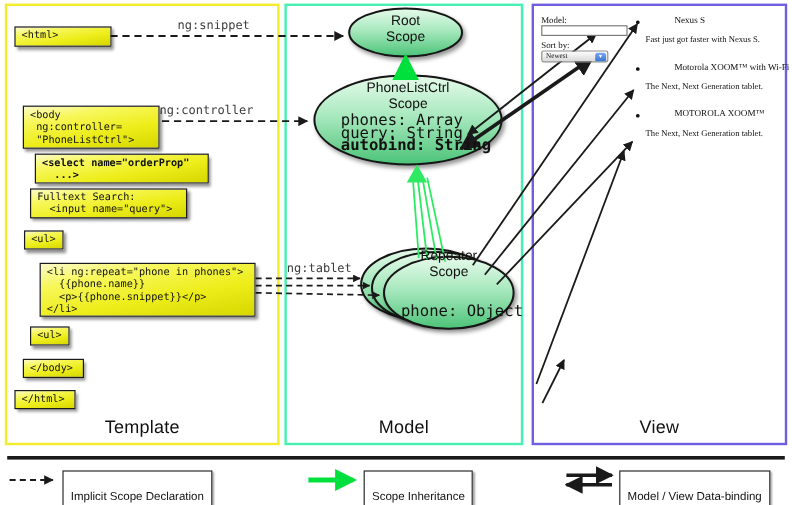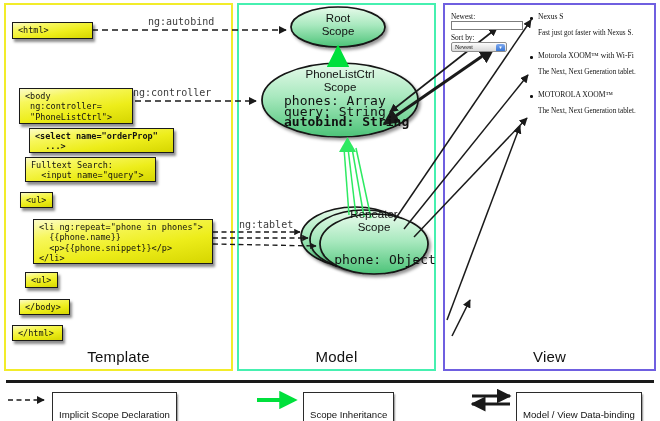--- a/index.html
+++ b/index.html
@@ -45,21 +45,21 @@
   .v-input{position:absolute;box-sizing:border-box;border:1px solid #7d7d7d;background:#fff;}
   .v-select{position:absolute;box-sizing:border-box;height:10px;
             border:1px solid #8e8e8e;border-radius:2px;
             background:linear-gradient(180deg,#fdfdfd,#d9d9d9);
             font-family:"Liberation Serif",serif;font-size:6px;color:#111;
             padding:0 13px 0 3px;line-height:9px;overflow:hidden;white-space:nowrap;}
   .v-select .arrow{position:absolute;right:1px;top:1px;width:9px;height:8px;
             background:linear-gradient(180deg,#7ea9f0,#2f6fd0);border-radius:2px;
             color:#fff;font-size:5px;line-height:8px;text-align:center;}
   .v-bullet{position:absolute;font-family:"Liberation Serif",serif;font-size:7.6px;color:#111;
-            white-space:nowrap;}
+            white-space:nowrap;margin-left:24px;}
   .v-dot{position:absolute;width:2.6px;height:2.6px;border-radius:50%;background:#111;}
   .v-desc{position:absolute;font-family:"Liberation Serif",serif;font-size:7.2px;color:#111;
           white-space:nowrap;}
 
   
   #legend{position:absolute;left:0;top:379px;width:660px;height:42px;}
   #legend .rule{position:absolute;left:6px;top:1px;width:648px;height:3px;background:#1a1a1a;}
   .lgbox{position:absolute;box-sizing:border-box;border:1.4px solid #2b2b2b;background:#fff;
          box-shadow:1.5px 1.5px 1.5px rgba(0,0,0,.35);
          font-family:"Liberation Sans",sans-serif;font-size:9.6px;color:#111;
@@ -152,21 +152,21 @@
   </svg>
 
   <div class="elabel etitle" style="left:290px;top:12px;width:96px;">Root<br>Scope</div>
 
   <div class="elabel etitle" style="left:272px;top:68px;width:136px;">PhoneListCtrl<br>Scope</div>
   <div class="elabel eprops" style="left:284px;top:96px;width:124px;"><span>phones: Array</span><br><span>query: String</span><br><b>autobind: String</b></div>
 
   <div class="elabel etitle" style="left:318px;top:208px;width:112px;">Repeater<br>Scope</div>
   <div class="elabel eprops" style="left:330px;top:255px;width:110px;text-align:center;">phone: Object</div>
 
-  <div class="edgelab" style="left:148px;top:16px;">ng:autobind</div>
+  <div class="edgelab" style="left:148px;top:16px;">ng:snippet</div>
   <div class="edgelab" style="left:133px;top:87px;">ng:controller</div>
   <div class="edgelab" style="left:239px;top:219px;">ng:tablet</div>
 
   <div class="ybox" style="left:12px;top:22px;width:81px;height:17px;">&lt;html&gt;</div>
 
   <div class="ybox" style="left:19px;top:88px;width:114px;height:36px;">&lt;body
  ng:controller=
  "PhoneListCtrl"&gt;</div>
 
   <div class="ybox b" style="left:29px;top:128px;width:145px;height:25px;">&lt;select name="orderProp"
@@ -182,21 +182,21 @@
   &lt;p&gt;{{phone.snippet}}&lt;/p&gt;
 &lt;/li&gt;</div>
 
   <div class="ybox" style="left:25px;top:272px;width:33px;height:16px;">&lt;ul&gt;</div>
 
   <div class="ybox" style="left:19px;top:299px;width:51px;height:16px;">&lt;/body&gt;</div>
 
   <div class="ybox" style="left:12px;top:325px;width:51px;height:16px;">&lt;/html&gt;</div>
 
   <div id="view-inner">
-    <div class="v-lbl" style="left:2px;top:3px;">Newest:</div>
+    <div class="v-lbl" style="left:2px;top:3px;">Model:</div>
     <div class="v-input" style="left:2px;top:12px;width:72px;height:9px;" title=""></div>
 
     <div class="v-lbl" style="left:2px;top:24px;">Sort by:</div>
     <div class="v-select" style="left:2px;top:33px;width:56px;">
       <span>Newest</span>
       <span class="arrow">▾</span>
     </div>
 
     <div class="v-dot" style="left:81px;top:8px;"></div>
     <div class="v-bullet" style="left:89px;top:3px;">Nexus S</div>

